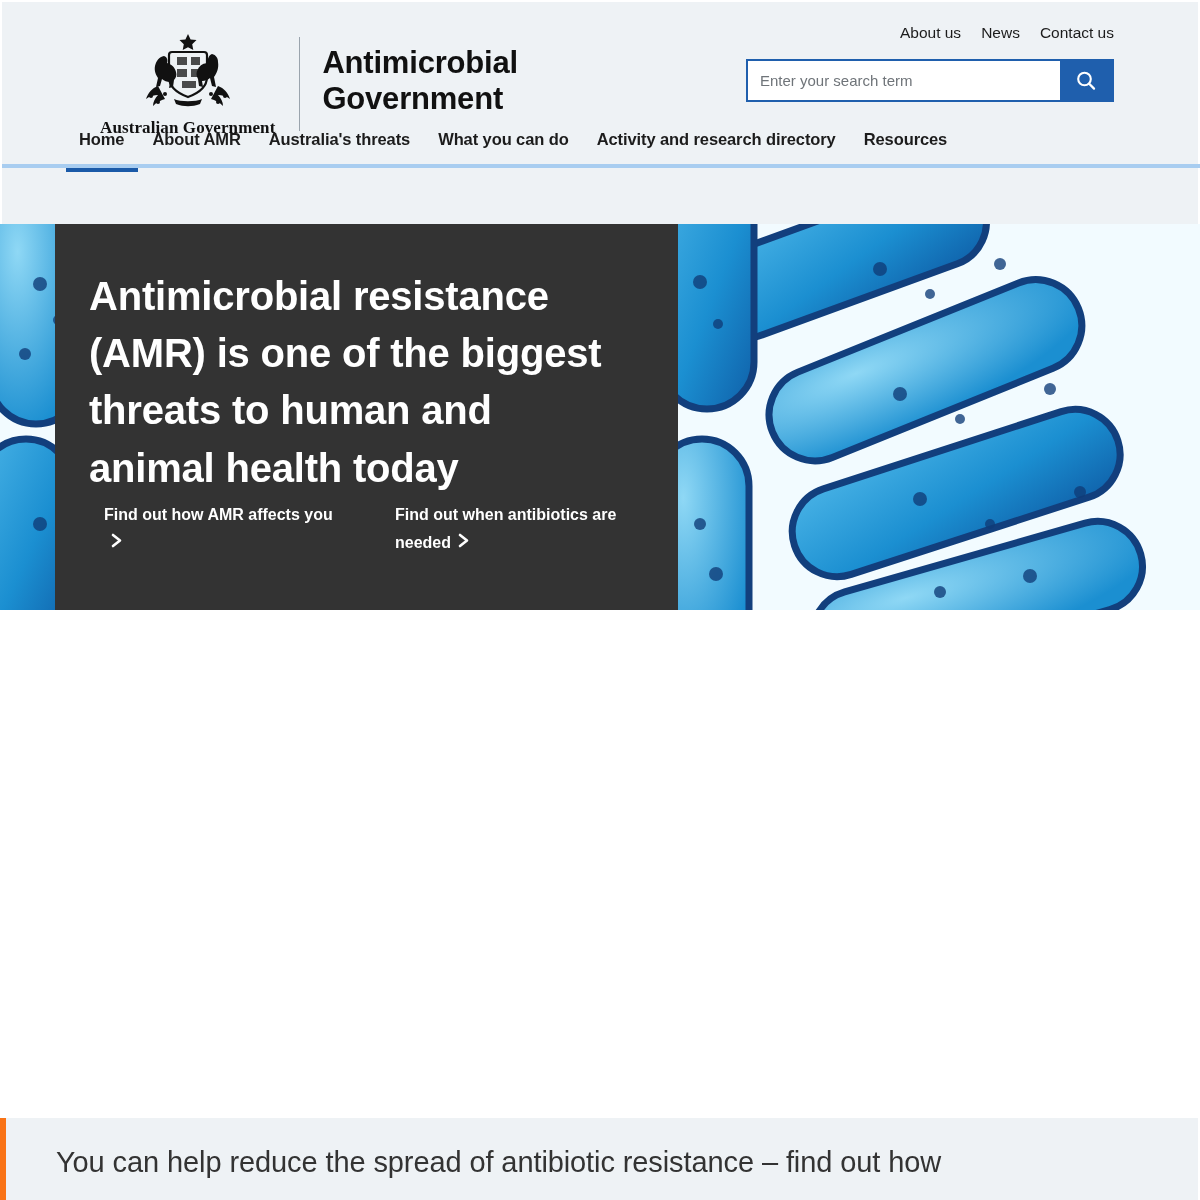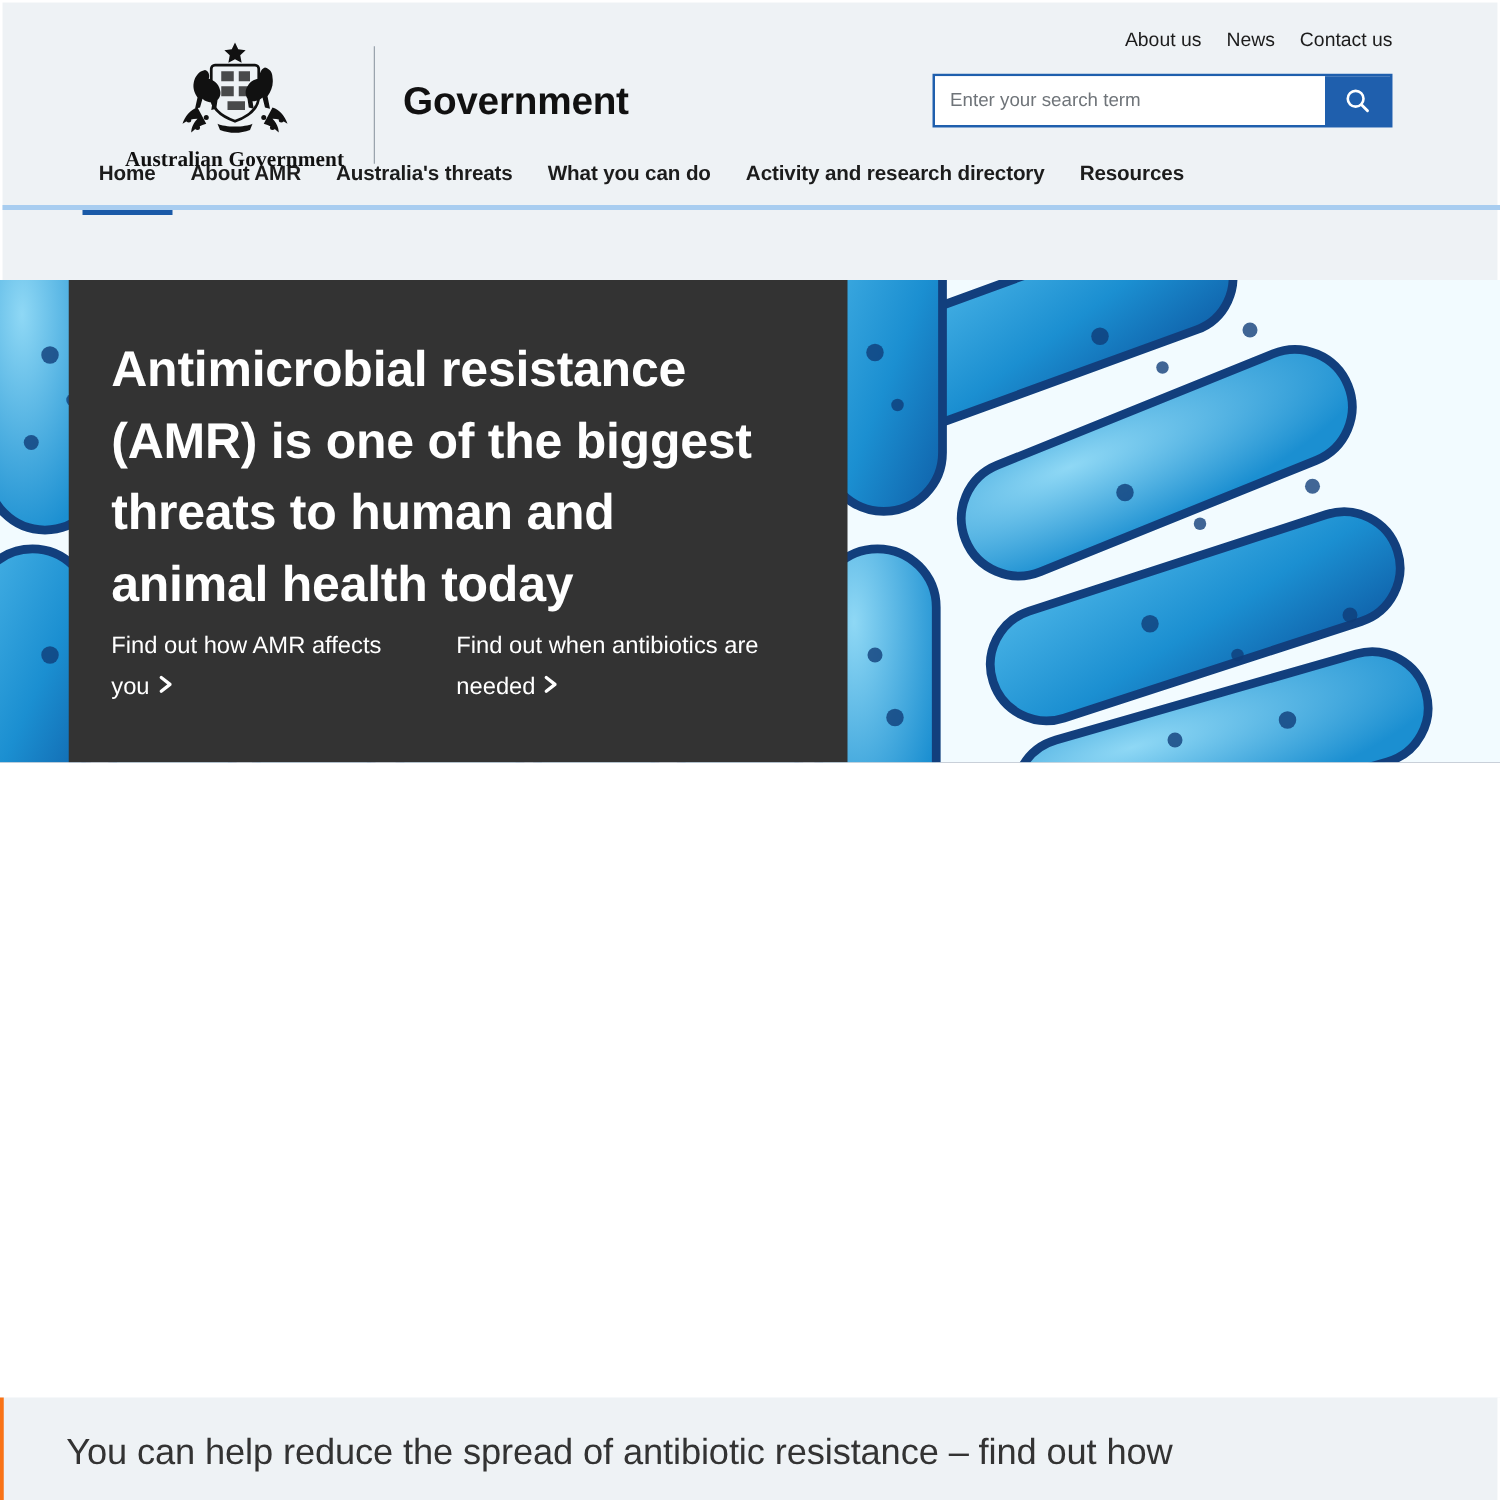--- a/index.html
+++ b/index.html
@@ -88,39 +88,39 @@
     position: absolute; left: 55px; top: 0; width: 623px; height: 386px;
     background: #333333;
     padding: 44px 52px 0 34px;
   }
   .hero-title {
     font-size: 40px; line-height: 1.43; font-weight: 700; color: #ffffff;
     letter-spacing: -0.2px;
   }
   .hero-links { position: absolute; left: 34px; top: 277px; display: flex; gap: 31px; }
   .hero-link {
-    width: 245px; font-size: 19px; font-weight: 400; color: #ffffff;
-    line-height: 1.72; cursor: pointer;
+    width: 245px; font-size: 16px; font-weight: 700; color: #ffffff;
+    line-height: 1.72; cursor: pointer; margin-left: 15px;
   }
   .hero-link span.txt {
     background-image: linear-gradient(#8fc3ef, #8fc3ef);
     background-position: 0 1.22em; background-size: 100% 2px;
     background-repeat: no-repeat;
     box-decoration-break: clone; -webkit-box-decoration-break: clone;
   }
   .chev-w { display:inline-block; vertical-align:-1px; margin-left:6px; }
 
   
   .main { position: relative; width: 1200px; height: 508px; background: #fff; }
 
   
   .band {
     position: absolute; left: 0; top: 1118px; width: 1200px; height: 82px;
     background: #eef2f5;
-    border-left: 3px solid #f97316; border-right: 2px solid #fff;
+    border-left: 6px solid #f97316; border-right: 2px solid #fff;
   }
   .band-title {
     position: absolute; left: 50px; top: 28px;
     font-size: 29px; font-weight: 400; color: #333333; letter-spacing: -0.1px;
   }
 </style>
 </head>
 <body>
 
 <div class="page">
@@ -153,20 +153,21 @@
 
               <path d="M40 69 c6 3 22 3 28 0 l-2 5 c-8 3 -16 3 -24 0z"></path>
             </g>
           </svg>
           <div class="crest-label">Australian Government</div>
         </div>
 
         <div class="brand-divider"></div>
 
         <div class="brand-title">
+          <div>Antimicrobial</div>
           <div>Government</div>
         </div>
       </div>
 
       <nav class="utility">
         <a>About us</a>
         <a>News</a>
         <a>Contact us</a>
       </nav>
 

